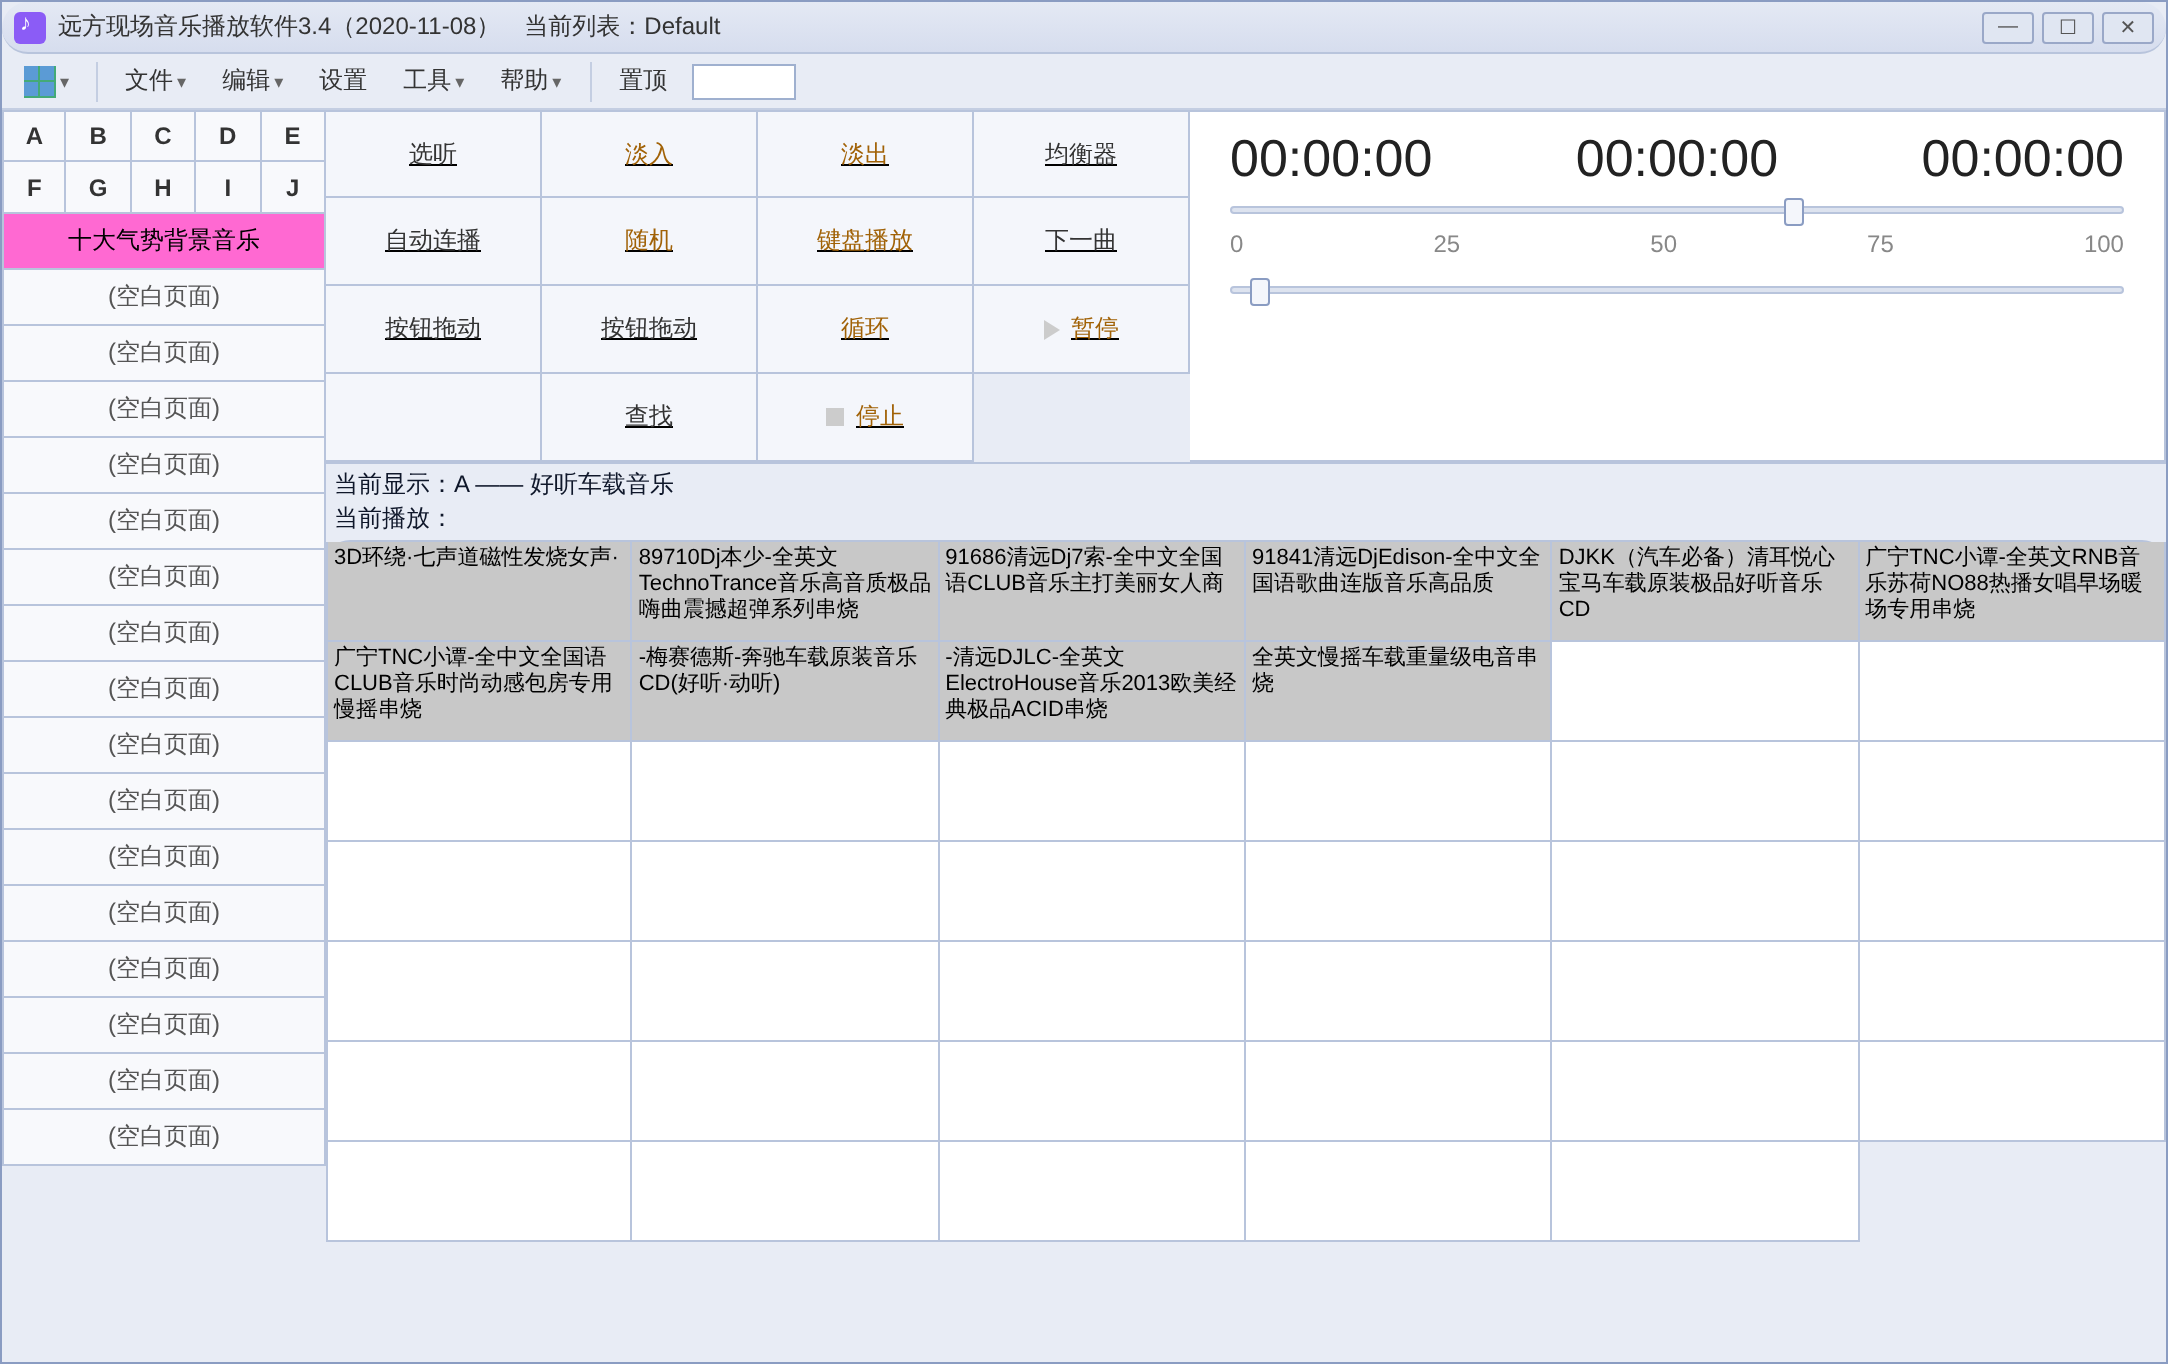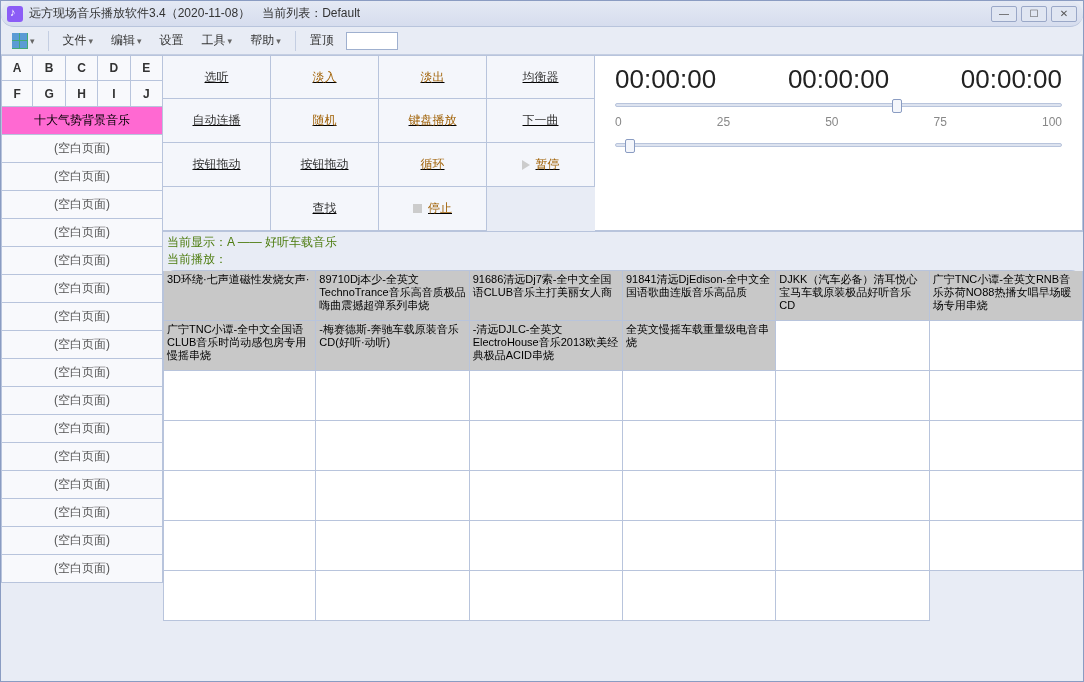--- a/index.html
+++ b/index.html
@@ -39,21 +39,21 @@
 .ctrl-btn.dim { color:#a16207; }
 .tri-play { width:0; height:0; border-left:8px solid #8a8; border-top:5px solid transparent; border-bottom:5px solid transparent;}
 .tri-play.dim{ border-left-color:#ccc;}
 .stop-sq { width:9px; height:9px; background:#ccc;}
 .player { flex:1; border:1px solid #b8c4dc; border-left:none; background:#fff; padding:8px 20px; }
 .time-row { display:flex; justify-content:space-between; font-size:26px; font-family: Arial; color:#222; margin-bottom:8px;}
 .time-row span{ font-size:26px; }
 .slider-track { height:4px; background:#dde3ef; border:1px solid #b8c4dc; border-radius:2px; position:relative; margin:8px 0;}
 .slider-thumb { position:absolute; top:-5px; width:10px; height:14px; background:#f4f6fb; border:1px solid #8a9cc2; border-radius:2px;}
 .scale-row { display:flex; justify-content:space-between; font-size:10px; color:#888; margin-top:2px;}
-.status-bar { border-top:1px solid #b8c4dc; background:#e8ecf5; padding:2px 4px; line-height:17px; color:#4d7c0f; }
+.status-bar { border-top:1px solid #b8c4dc; background:#e8ecf5; padding:2px 4px; line-height:17px; color:#0f172a; }
 .track-grid { flex:1; display:grid; grid-template-columns: repeat(6, 1fr); grid-auto-rows: 50px; border-top:1px solid #b8c4dc;border-radius:12px;}
 .track-cell { border-right:1px solid #b8c4dc; border-bottom:1px solid #b8c4dc; padding:2px 3px; font-size:11px; line-height:13px; overflow:hidden; background:#fff;}
 .track-cell.filled { background:#c8c8c8; color:#000;}
 .track-cell:nth-child(6n+1){ border-left:1px solid #b8c4dc;}
 </style>
 </head>
 <body>
 
 <div class="window">
   <div class="titlebar">

